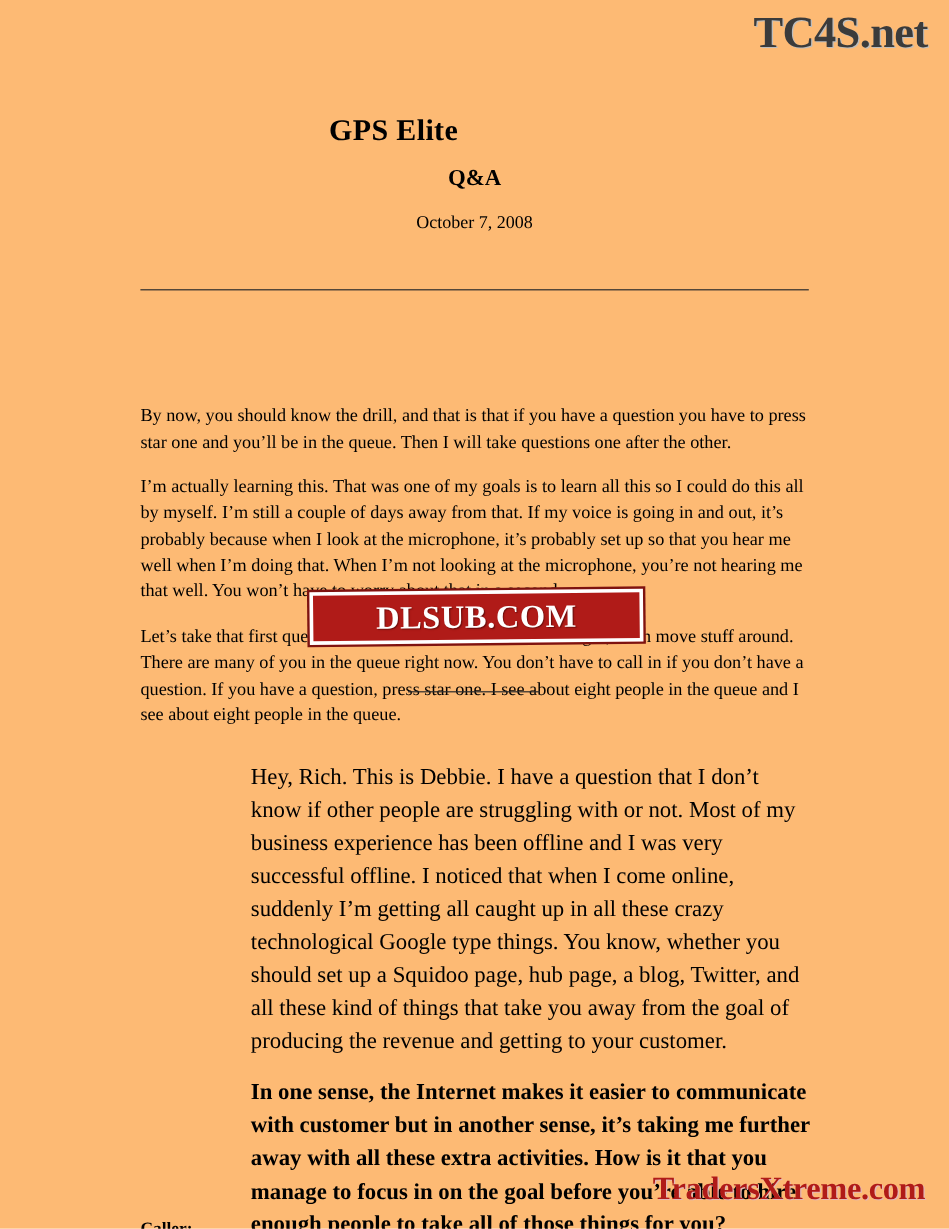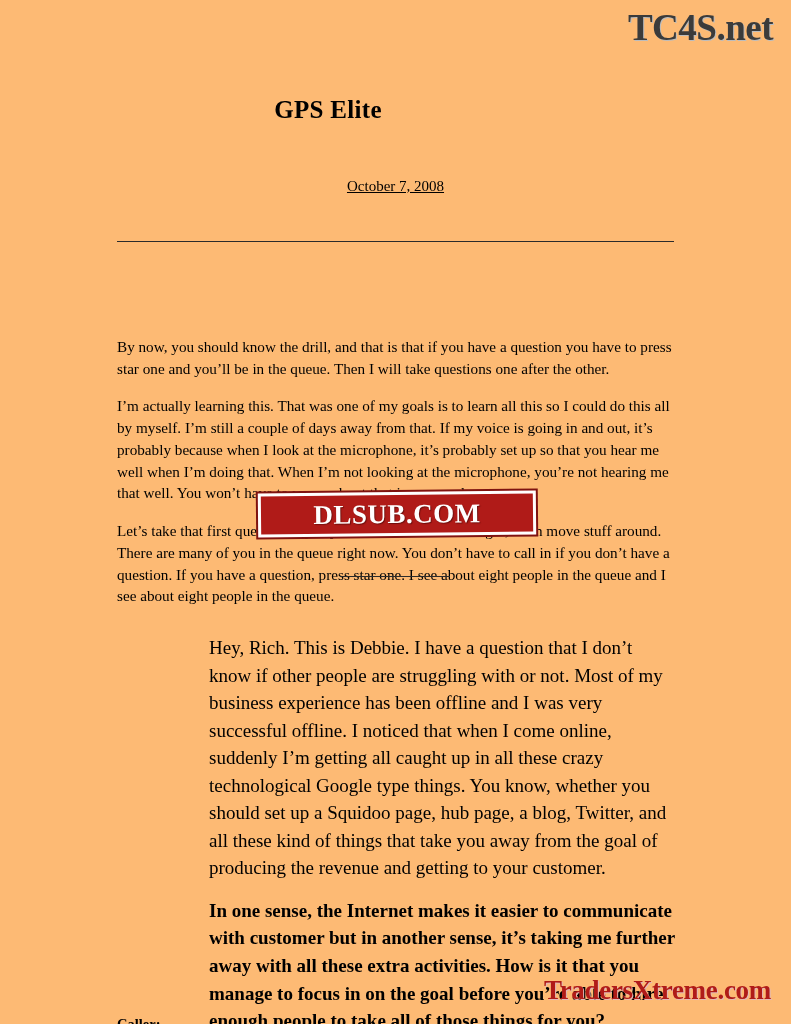--- a/index.html
+++ b/index.html
@@ -55,21 +55,20 @@
     font-size: 19px;
     font-weight: bold;
   }
   .doc-date {
     position: absolute;
     top: 178px;
     left: 0;
     width: 791px;
     text-align: center;
     font-size: 15px;
-    text-decoration: underline;
   }
 
   
   .rule-top {
     position: absolute;
     top: 241px;
     left: 117px;
     width: 557px;
     height: 1px;
     background: #2b2b2b;
@@ -175,20 +174,21 @@
 </style>
 </head>
 <body>
 
 <div class="page">
 
   <div class="tc4s-watermark">TC4S.net</div>
 
   <div class="doc-title">GPS Elite</div>
 
+  <div class="doc-subtitle">Q&amp;A</div>
 
   <div class="doc-date">October 7, 2008</div>
 
   <div class="rule-top"></div>
 
   <div class="body-block">
     <p>By now, you should know the drill, and that is that if you have a question you have to press star one and you’ll be in the queue. Then I will take questions one after the other.</p>
     <p>I’m actually learning this. That was one of my goals is to learn all this so I could do this all by myself. I’m still a couple of days away from that. If my voice is going in and out, it’s probably because when I look at the microphone, it’s probably set up so that you hear me well when I’m doing that. When I’m not looking at the microphone, you’re not hearing me that well. You won’t have to worry about that in a second.</p>
     <p>Let’s take that first question anyway and while I’m answering it, I can move stuff around. There are many of you in the queue right now. You don’t have to call in if you don’t have a question. If you have a question, press star one. I see about eight people in the queue and I see about eight people in the queue.</p>
   </div>

